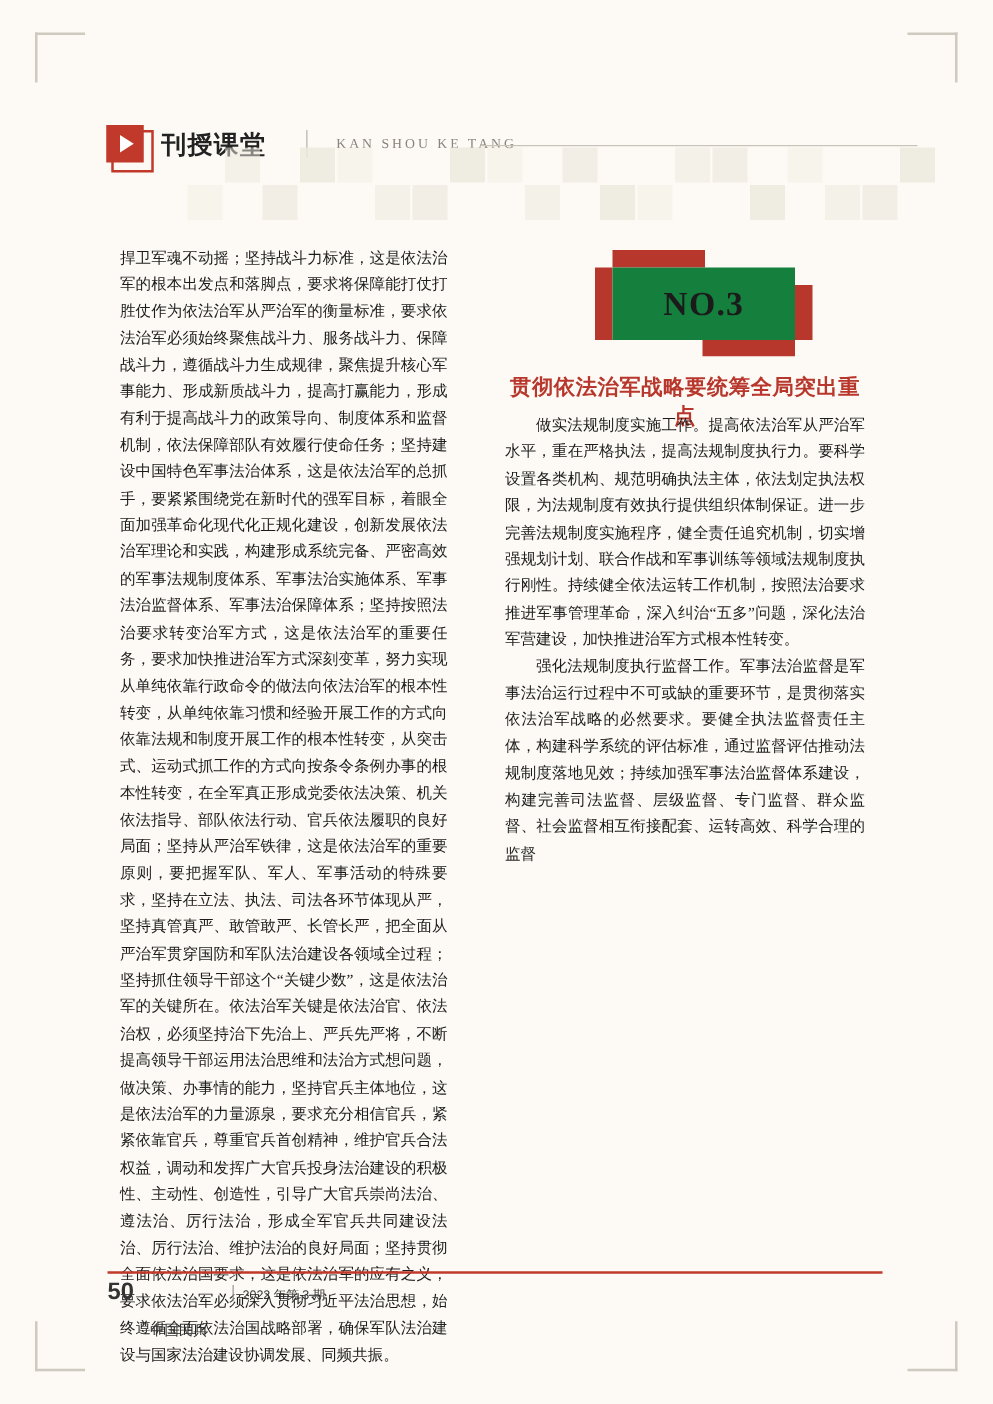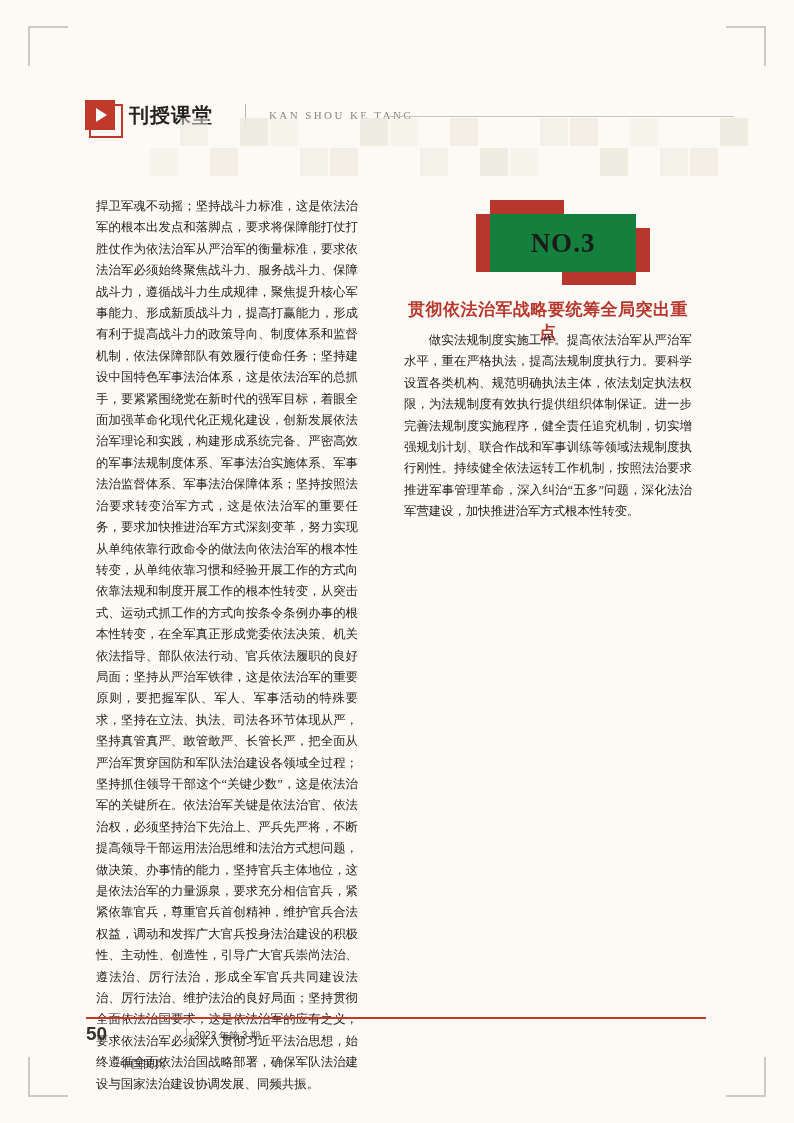--- a/index.html
+++ b/index.html
@@ -177,20 +177,21 @@
     <div class="badge-deco bd4"></div>
     <div class="badge">
       <span>NO.3</span>
     </div>
   </div>
 
   <div class="sec-title">贯彻依法治军战略要统筹全局突出重点</div>
 
   <div class="col right">
     <p>做实法规制度实施工作。提高依法治军从严治军水平，重在严格执法，提高法规制度执行力。要科学设置各类机构、规范明确执法主体，依法划定执法权限，为法规制度有效执行提供组织体制保证。进一步完善法规制度实施程序，健全责任追究机制，切实增强规划计划、联合作战和军事训练等领域法规制度执行刚性。持续健全依法运转工作机制，按照法治要求推进军事管理革命，深入纠治“五多”问题，深化法治军营建设，加快推进治军方式根本性转变。</p>
+    <p>强化法规制度执行监督工作。军事法治监督是军事法治运行过程中不可或缺的重要环节，是贯彻落实依法治军战略的必然要求。要健全执法监督责任主体，构建科学系统的评估标准，通过监督评估推动法规制度落地见效；持续加强军事法治监督体系建设，构建完善司法监督、层级监督、专门监督、群众监督、社会监督相互衔接配套、运转高效、科学合理的监督</p>
   </div>
 
   <div class="footer">
     <div class="foot-rule"></div>
     <div class="pagenum">50</div>
     <div class="foot-txt">中国民兵</div>
     <div class="foot-sep"></div>
     <div class="foot-txt2">2022 年第 3 期</div>
   </div>
 

